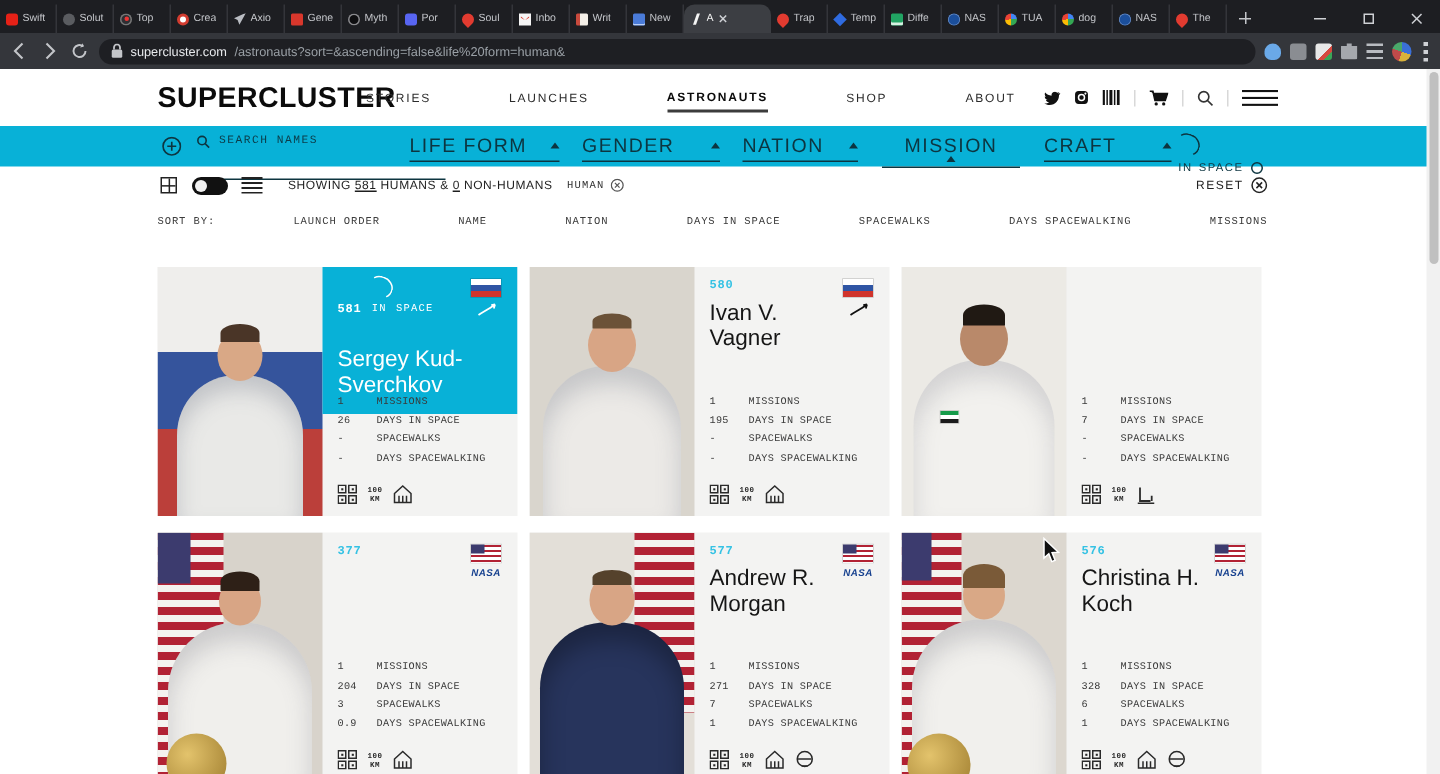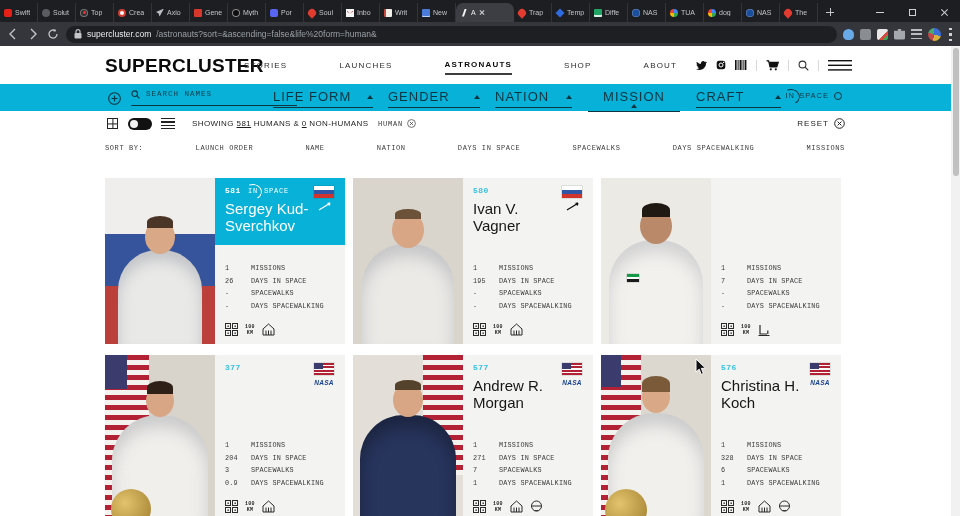--- a/index.html
+++ b/index.html
@@ -70,27 +70,27 @@
   .logo{position:absolute;left:105px;top:9px;font-size:19px;font-weight:900;letter-spacing:.3px;color:#0b0b0b;}
   .nav{position:absolute;left:244px;top:0;height:38px;display:flex;align-items:center;gap:52px;}
   .nav a{font-size:8px;letter-spacing:1.2px;color:#2c2c2c;text-decoration:none;padding:4px 0;}
   .nav a.active{font-weight:bold;color:#0b0b0b;border-bottom:2px solid #3c3c3c;}
   .headicons{position:absolute;right:108px;top:0;height:38px;display:flex;align-items:center;gap:9px;}
   .hsep{width:1px;height:11px;background:#d8d8d8;}
   .hic{display:flex;align-items:center;justify-content:center;}
 
   .filterbar{position:absolute;top:38px;left:0;width:960px;height:27px;background:#08b1d7;display:flex;align-items:center;color:#0d3540;}
   .circle-plus{position:absolute;left:108px;top:7px;width:13px;height:13px;}
-  .searchwrap{position:absolute;left:131px;top:5px;width:166px;border-bottom:1px solid #0d3540;display:flex;align-items:center;gap:4px;padding-bottom:6px;justify-content:flex-end;}
+  .searchwrap{position:absolute;left:131px;top:5px;width:166px;border-bottom:1px solid #0d3540;display:flex;align-items:center;gap:4px;padding-bottom:20px;justify-content:flex-end;}
   .searchwrap input{flex:1;background:transparent;border:none;outline:none;font-family:"Liberation Mono",monospace;font-size:7.5px;letter-spacing:1px;color:#0d3540;}
   .searchwrap input::placeholder{color:#0d3540;opacity:.95;}
   .drop{position:absolute;top:5px;border-bottom:1px solid #0d3540;padding-bottom:3px;display:flex;align-items:center;justify-content:space-between;font-size:13px;letter-spacing:1px;}
   .tri-up{width:0;height:0;border-left:3.5px solid transparent;border-right:3.5px solid transparent;border-bottom:4.5px solid #0d3540;}
   .inspace-toggle{position:absolute;right:118px;top:7px;display:flex;align-items:center;gap:5px;font-size:7.5px;letter-spacing:1px;}
-  .orbit-in{position:relative;display:inline-block;padding:0 1px;}
+  .orbit-in{position:relative;display:inline-block;padding:16px 1px;}
   .orbit-in::after{content:"";position:absolute;left:-2px;top:-2.5px;width:15px;height:13px;border:1px solid #0d3540;border-radius:50%;border-left-color:transparent;border-bottom-color:transparent;transform:rotate(18deg);}
   .tog-circle{width:8px;height:8px;border:1.4px solid #0d3540;border-radius:50%;box-sizing:border-box;}
 
   .controlbar{position:absolute;top:65px;left:0;width:960px;height:25px;display:flex;align-items:center;}
   .gridic{position:absolute;left:107px;top:7px;width:11px;height:11px;border:1.2px solid #222;box-sizing:border-box;}
   .gridic::before{content:"";position:absolute;left:50%;top:0;width:1.2px;height:100%;background:#222;transform:translateX(-50%);}
   .gridic::after{content:"";position:absolute;top:50%;left:0;height:1.2px;width:100%;background:#222;transform:translateY(-50%);}
   .viewtoggle{position:absolute;left:128px;top:7px;width:24px;height:12px;background:#111;border-radius:6px;}
   .viewtoggle::before{content:"";position:absolute;left:2px;top:2px;width:8px;height:8px;border-radius:50%;background:#f1f1f1;}
   .listic{position:absolute;left:161px;top:7px;width:14px;height:11px;background:linear-gradient(#222 0 1.4px,transparent 1.4px 3.4px,#222 3.4px 4.8px,transparent 4.8px 6.8px,#222 6.8px 8.2px,transparent 8.2px 10.2px,#222 10.2px 11.6px,transparent 11.6px);}

